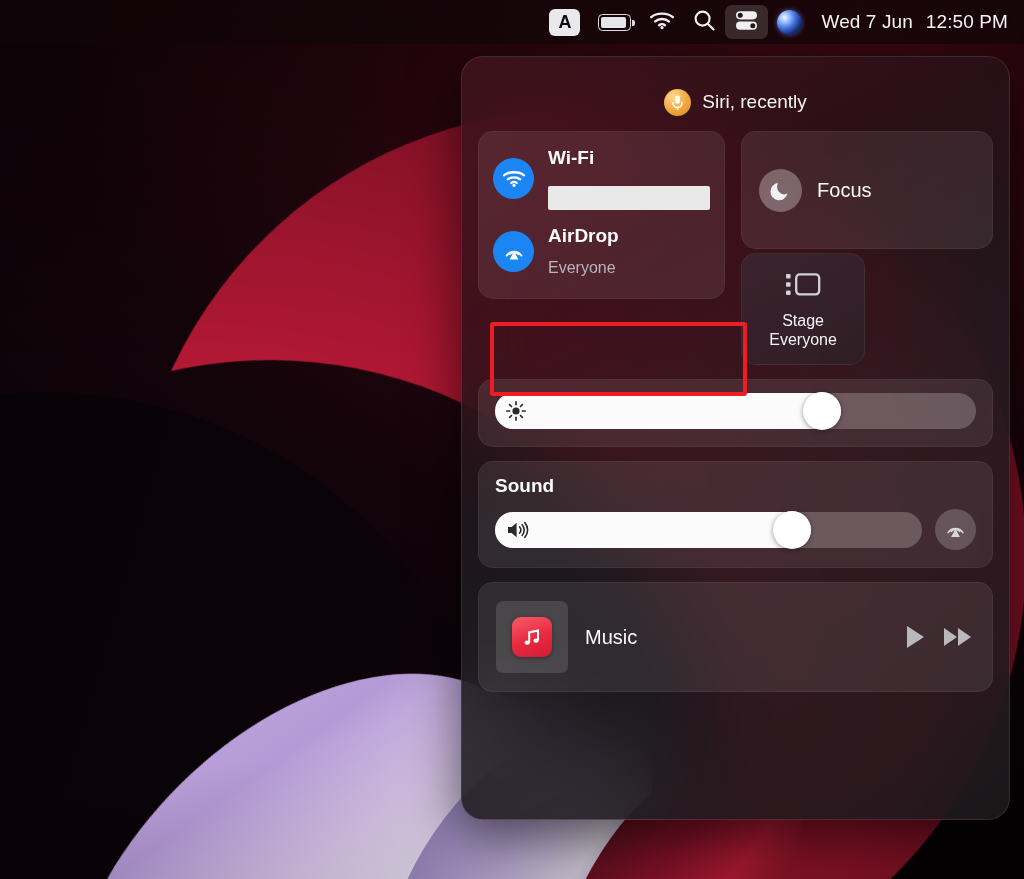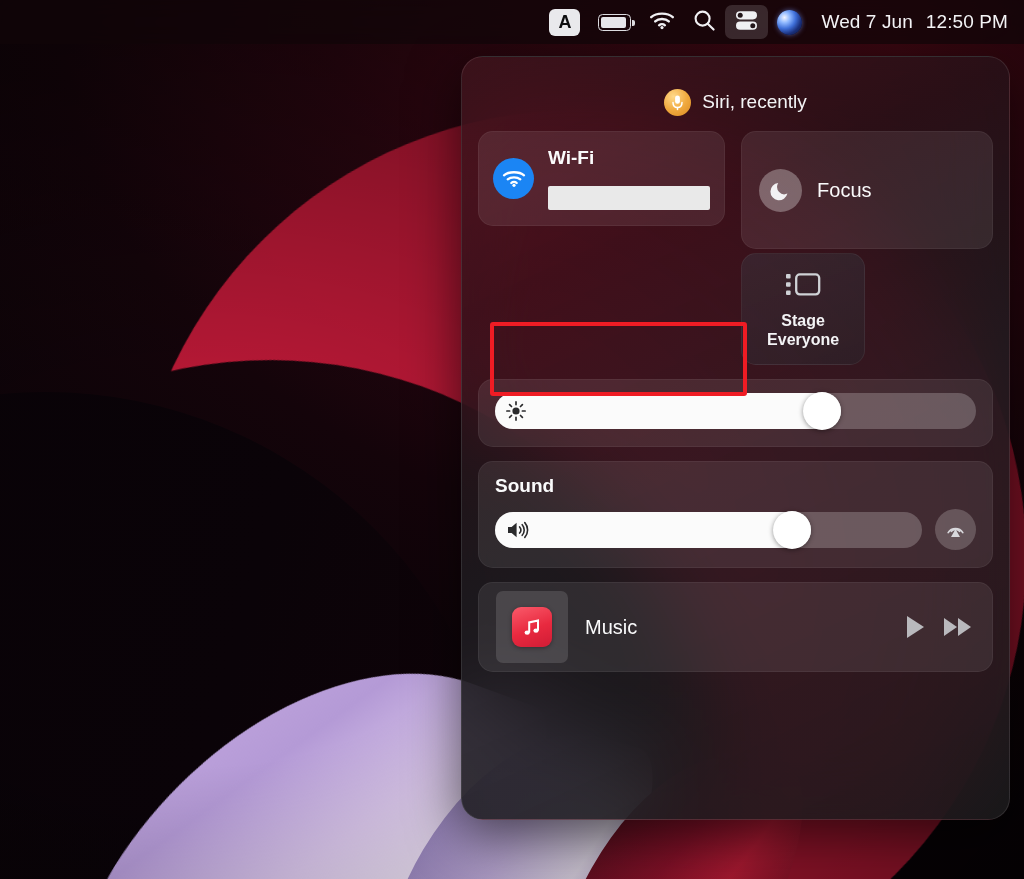--- a/index.html
+++ b/index.html
@@ -175,21 +175,21 @@
   .focus-label { color:#fafafb; font-size:20px; font-weight:500; }
 
   .square-row { display:flex; gap:14px; }
   .sq {
     width:124px; height:112px; border-radius:15px;
     background:linear-gradient(160deg, rgba(62,78,88,0.30) 0%, rgba(38,46,52,0.34) 100%);
     border:1px solid rgba(255,255,255,0.06);
     display:flex; flex-direction:column; align-items:center; justify-content:center; gap:8px;
     padding:8px 4px;
   }
-  .sq-label { color:#f3f3f5; font-size:16px; font-weight:700; line-height:1.17; text-align:center; }
+  .sq-label { color:#f3f3f5; font-size:16px; font-weight:400; line-height:1.17; text-align:center; }
 
   
   .slider-card { margin-top:14px; padding:13px 16px 17px; }
   .slider-head { color:#fafafb; font-size:19px; font-weight:600; margin-bottom:12px; }
   .slider-line { display:flex; align-items:center; gap:13px; }
   .track {
     position:relative; height:36px; border-radius:18px;
     background:rgba(255,255,255,0.22);
     flex:1; overflow:visible;
   }
@@ -207,21 +207,21 @@
     position:absolute; left:10px; top:50%; transform:translateY(-50%);
     z-index:2; display:flex; align-items:center;
   }
   .airplay-btn {
     width:41px; height:41px; border-radius:50%; flex:0 0 41px;
     background:rgba(255,255,255,0.20);
     display:flex; align-items:center; justify-content:center;
   }
 
   
-  #music-card { margin-top:14px; height:90px; display:flex; align-items:center; gap:17px; padding:0 17px;justify-content:center; }
+  #music-card { margin-top:14px; height:110px; display:flex; align-items:center; gap:17px; padding:0 17px;justify-content:center; }
   .album-art {
     width:72px; height:72px; border-radius:7px; flex:0 0 72px;
     background:rgba(255,255,255,0.13);
     display:flex; align-items:center; justify-content:center;
   }
   .music-app-ico {
     width:40px; height:40px; border-radius:9px;
     background:linear-gradient(160deg, #fa5a6a 0%, #e8293f 55%, #d01c35 100%);
     display:flex; align-items:center; justify-content:center;
     box-shadow:0 1px 4px rgba(0,0,0,0.35);
@@ -328,20 +328,35 @@
               <circle cx="12" cy="16.3" r="1.6" fill="#fff"></circle>
             </svg>
           </span>
           <span class="conn-txt">
             <span class="conn-title">Wi-Fi</span>
             <span class="redacted"></span>
           </span>
         </div>
 
 
+        <div class="conn-row">
+          <span class="conn-ico">
+            <svg width="24" height="24" viewBox="0 0 24 24">
+              <g fill="none" stroke="#fff" stroke-width="1.9" stroke-linecap="round">
+                <path d="M4.6 15.6 A9 9 0 0 1 19.4 15.6"></path>
+                <path d="M7.8 14.2 A5.6 5.6 0 0 1 16.2 14.2"></path>
+              </g>
+              <path d="M12 11.5 L16.4 19.4 L7.6 19.4 Z" fill="#fff"></path>
+            </svg>
+          </span>
+          <span class="conn-txt">
+            <span class="conn-title">AirDrop</span>
+            <span class="conn-sub">Everyone</span>
+          </span>
+        </div>
 
       </div>
       <div id="bt-highlight" style="border-color: rgb(239, 28, 36);"></div>
     </div>
 
     <div class="col-right">
 
       <div class="card" id="focus-card">
         <span class="focus-ico">
           <svg width="25" height="25" viewBox="0 0 25 25">

